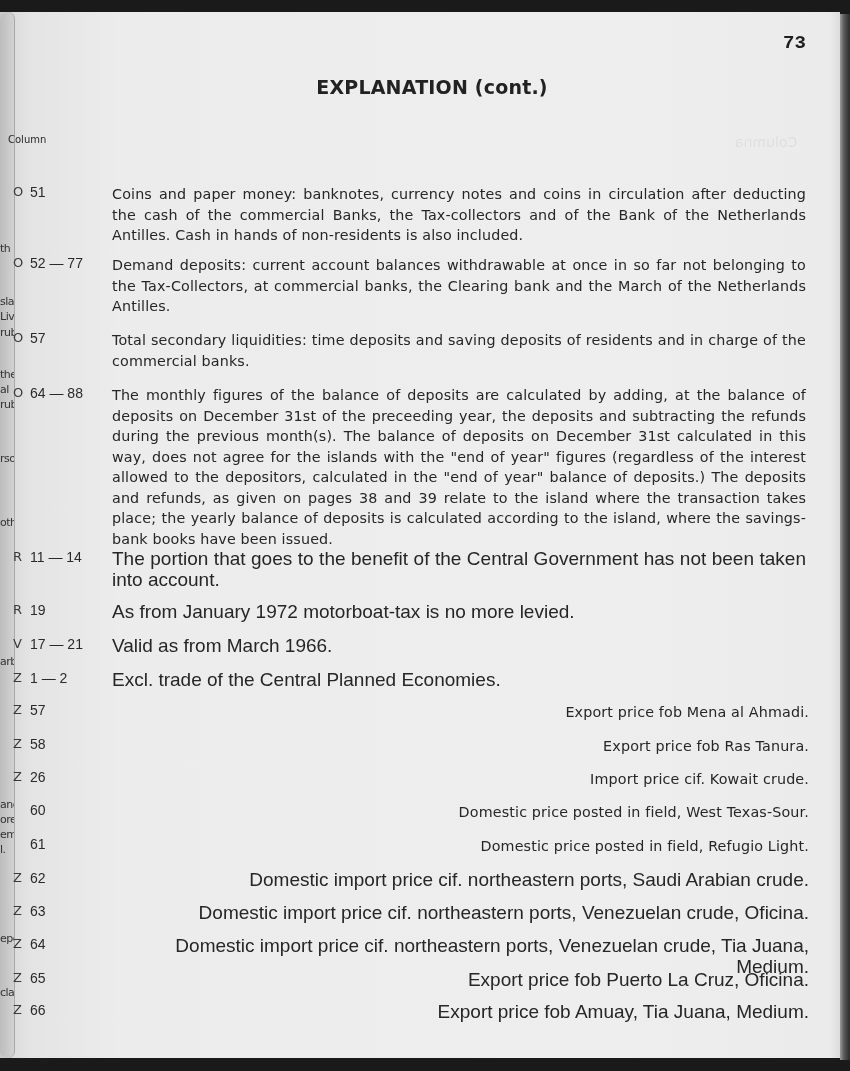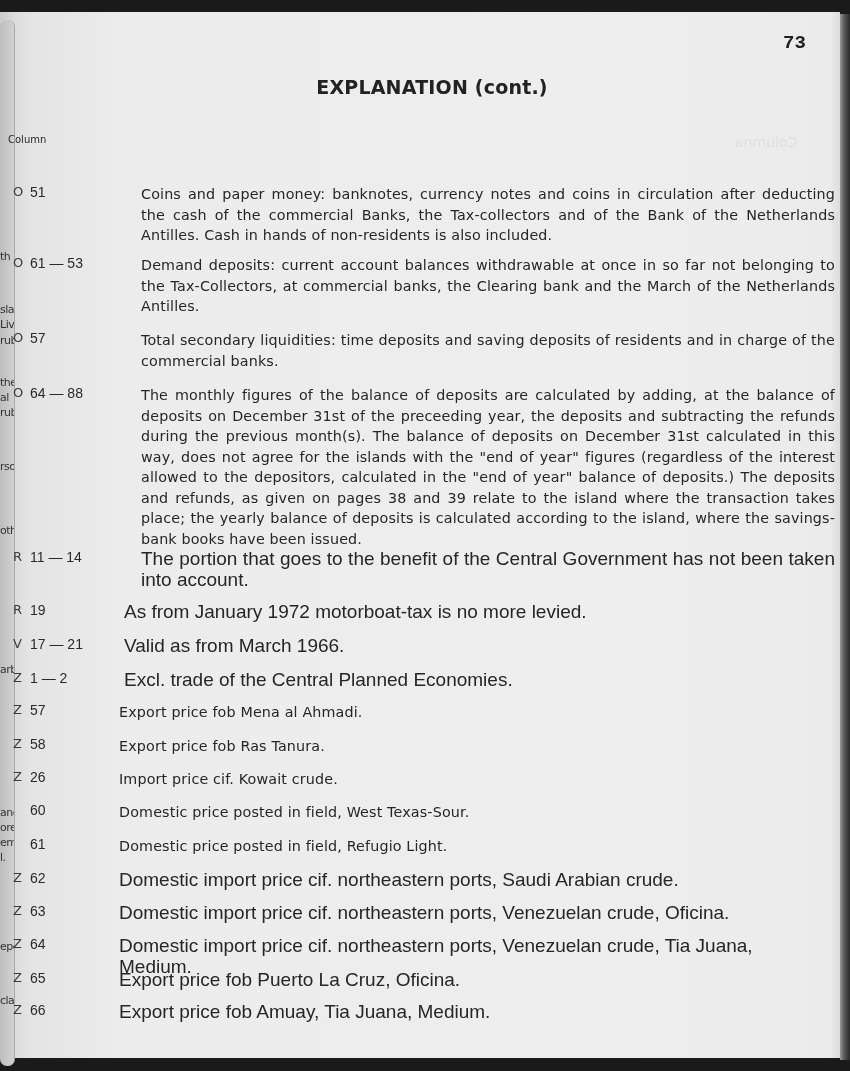--- a/index.html
+++ b/index.html
@@ -12,21 +12,21 @@
   .page {
     position: absolute; left: 0; top: 12px; width: 840px; height: 1046px;
     background: linear-gradient(90deg, #c9c9c9 0px, #dcdcdc 14px, #e4e4e4 30px, #ececec 120px, #eeeeee 600px, #ebebeb 830px, #dcdcdc 840px);
     color: #2a2a2a;
   }
   .page-right-edge {
     position: absolute; left: 840px; top: 14px; width: 10px; height: 1046px;
     background: linear-gradient(90deg, #9a9a9a, #5a5a5a 40%, #2a2a2a);
   }
   .gutter {
-    position: absolute; left: 0; top: 8px; width: 14px; height: 100%;
+    position: absolute; left: 0; top: 0; width: 14px; height: 100%;
     background: linear-gradient(90deg, #bdbdbd, #d2d2d2);
     border-right: 1px solid #a8a8a8;
     overflow: hidden;
     border-radius: 7px;
   }
   .gutter-frag {
     position: absolute; left: 0; font-size: 11px; color: #333; white-space: nowrap;
     letter-spacing: -0.5px;
   }
   .page-number {
@@ -47,23 +47,23 @@
   }
   .entry .num {
     position: absolute; left: 30px; font-size: 14px; color: #2a2a2a; white-space: pre;
     font-family: "Liberation Sans", sans-serif;
   }
   .entry .desc {
     position: absolute; font-size: 14.3px; line-height: 20.5px; color: #262626;
     text-align: justify; letter-spacing: 0.15px;
     font-family: "DejaVu Sans", sans-serif;
   }
-  .desc.wide { left: 112px; width: 694px; margin-left: 29px; }
-  .desc.short { left: 124px; width: 694px; text-align: left; }
-  .desc.indent { left: 119px; width: 690px; text-align: left; }
+  .desc.wide { left: 112px; width: 694px; }
+  .desc.short { left: 112px; width: 694px; text-align: left; }
+  .desc.indent { left: 119px; width: 690px; text-align: right; }
   .desc.narrow-font { font-family: "Liberation Sans", sans-serif; font-size: 19px; letter-spacing: 0; }
   .bleed {
     position: absolute; color: rgba(80,80,80,0.08); font-size: 14px; white-space: nowrap;
     transform: scaleX(-1); pointer-events: none;
   }
 </style>
 </head>
 <body>
 
 <div class="page">
@@ -94,21 +94,21 @@
   <div class="column-head">Column</div>
 
   <div class="entry" style="top:172px">
     <span class="letter">O</span>
     <span class="num">51</span>
     <div class="desc wide">Coins and paper money: banknotes, currency notes and coins in circulation after deducting the cash of the commercial Banks, the Tax-collectors and of the Bank of the Netherlands Antilles. Cash in hands of non-residents is also included.</div>
   </div>
 
   <div class="entry" style="top:243px">
     <span class="letter">O</span>
-    <span class="num">61 — 53</span>
+    <span class="num">52 — 77</span>
     <div class="desc wide">Demand deposits: current account balances withdrawable at once in so far not belonging to the Tax-Collectors, at commercial banks, the Clearing bank and the March of the Netherlands Antilles.</div>
   </div>
 
   <div class="entry" style="top:318px">
     <span class="letter">O</span>
     <span class="num">57</span>
     <div class="desc wide">Total secondary liquidities: time deposits and saving deposits of residents and in charge of the commercial banks.</div>
   </div>
 
   <div class="entry" style="top:373px">

